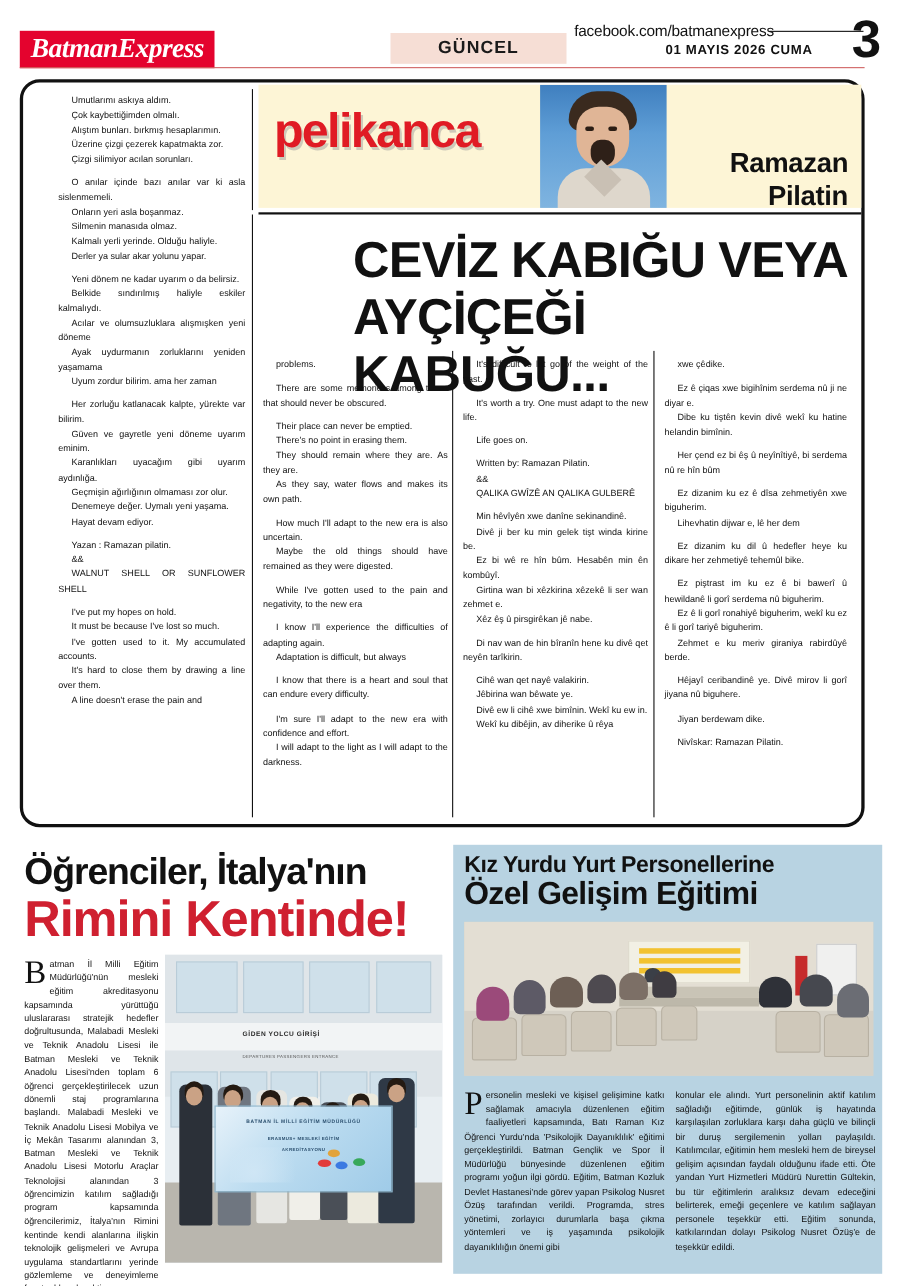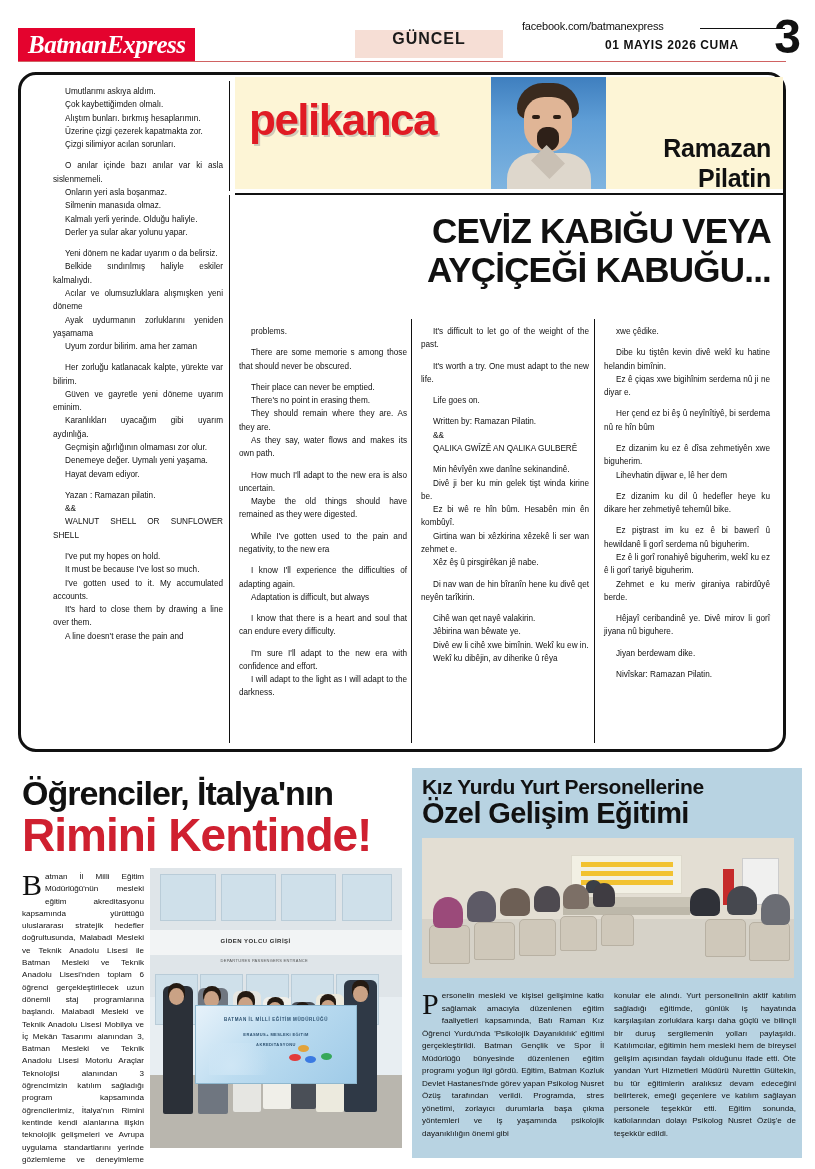--- a/index.html
+++ b/index.html
@@ -18,28 +18,28 @@
     background: #e4032e; color: #fff;
     padding: 4px 10px 5px 10px;
     font-family: "Liberation Serif", serif;
     font-weight: bold; font-style: italic;
     font-size: 23px; letter-spacing: -0.5px;
     line-height: 1;
   }
   .logo-box .big { font-size: 25px; }
   .guncel-box {
     position: absolute; left: 355px; top: 30px;
-    width: 148px; height: 28px;
+    width: 160px; height: 28px;
     background: #f6ded5;
-    display: flex; align-items: flex-start; justify-content: center;
+    display: flex; align-items: center; justify-content: center;
     font-size: 16px; font-weight: bold; letter-spacing: 1px; color: #1a1a1a;
   }
   .fb-url {
     position: absolute; left: 522px; top: 20px;
-    font-size: 11px; color: #111; letter-spacing: -0.2px;
+    font-size: 14px; color: #111; letter-spacing: -0.2px;
   }
   .date-line {
     position: absolute; left: 605px; top: 38px;
     font-size: 12px; font-weight: bold; color: #111; letter-spacing: 0.6px;
   }
   .rule-top {
     position: absolute; left: 700px; top: 28px; width: 85px;
     border-top: 1.6px solid #111;
   }
   .page-num {
@@ -112,22 +112,22 @@
     font-size: 25px; font-weight: bold; color: #111; line-height: 1.18;
     letter-spacing: -0.3px;
     margin-top: 39px;
   }
   .hrule-under-author {
     position: absolute; left: 214px; top: 118px; width: 548px;
     border-top: 2.5px solid #111;
   }
   .headline {
     position: absolute; left: 300px; top: 136px; width: 450px;
-    text-align: right;
-    font-size: 35px; font-weight: bold; line-height: 1.12;
+    text-align: left;
+    font-size: 46px; font-weight: bold; line-height: 1.12;
     color: #111; letter-spacing: -0.8px;
   }
 
   
   .col { position: absolute; font-size: 8.2px; line-height: 1.62; color: #111; text-align: justify; }
   .col p { margin: 0 0 0 0; text-indent: 12px; }
   .col .gap { height: 8px; }
 
   .col1 { left: 32px; top: 10px; width: 170px; }
   .col2 { left: 218px; top: 250px; width: 168px; }
@@ -346,22 +346,22 @@
         <p>Di nav wan de hin bîranîn hene ku divê qet neyên tarîkirin.</p>
         <div class="gap"></div>
         <p>Cihê wan qet nayê valakirin.</p>
         <p>Jêbirina wan bêwate ye.</p>
         <p>Divê ew li cihê xwe bimînin. Wekî ku ew in.</p>
         <p>Wekî ku dibêjin, av diherike û rêya</p>
       </div>
     <div class="col col4">
         <p>xwe çêdike.</p>
         <div class="gap"></div>
+        <p>Ez ê çiqas xwe bigihînim serdema nû ji ne diyar e.</p>
         <p>Dibe ku tiştên kevin divê wekî ku hatine helandin bimînin.</p>
-        <p>Ez ê çiqas xwe bigihînim serdema nû ji ne diyar e.</p>
         <div class="gap"></div>
         <p>Her çend ez bi êş û neyînîtiyê, bi serdema nû re hîn bûm</p>
         <div class="gap"></div>
         <p>Ez dizanim ku ez ê dîsa zehmetiyên xwe biguherim.</p>
         <p>Lihevhatin dijwar e, lê her dem</p>
         <div class="gap"></div>
         <p>Ez dizanim ku dil û hedefler heye ku dikare her zehmetiyê tehemûl bike.</p>
         <div class="gap"></div>
         <p>Ez piştrast im ku ez ê bi bawerî û hewildanê li gorî serdema nû biguherim.</p>
         <p>Ez ê li gorî ronahiyê biguherim, wekî ku ez ê li gorî tariyê biguherim.</p>

